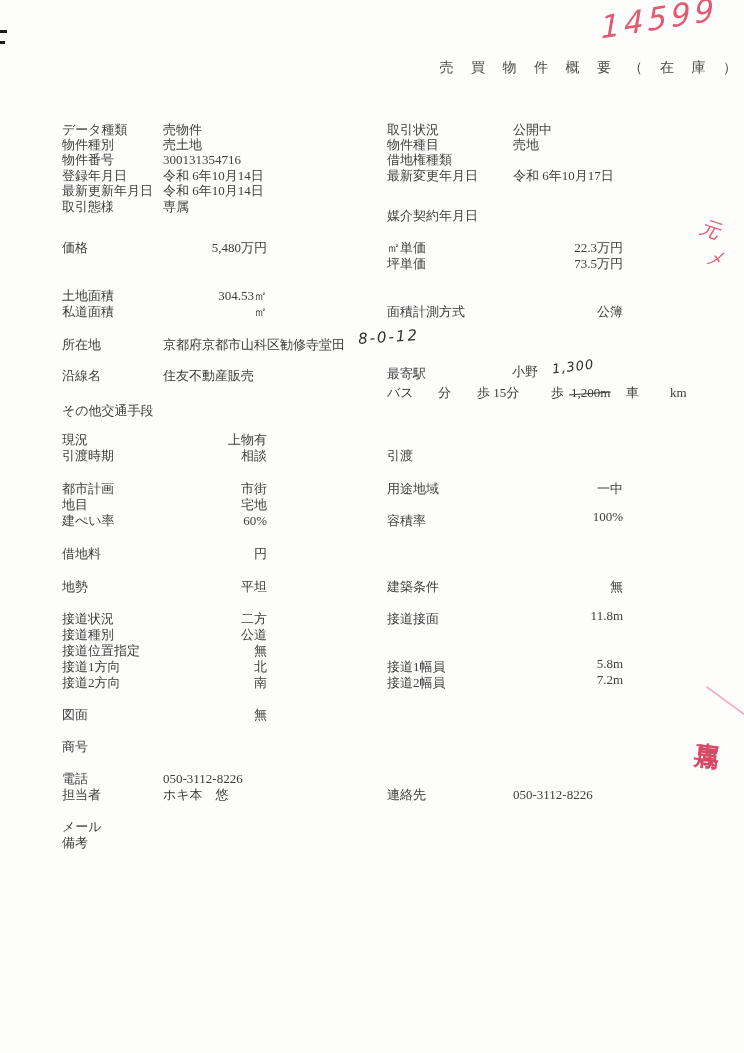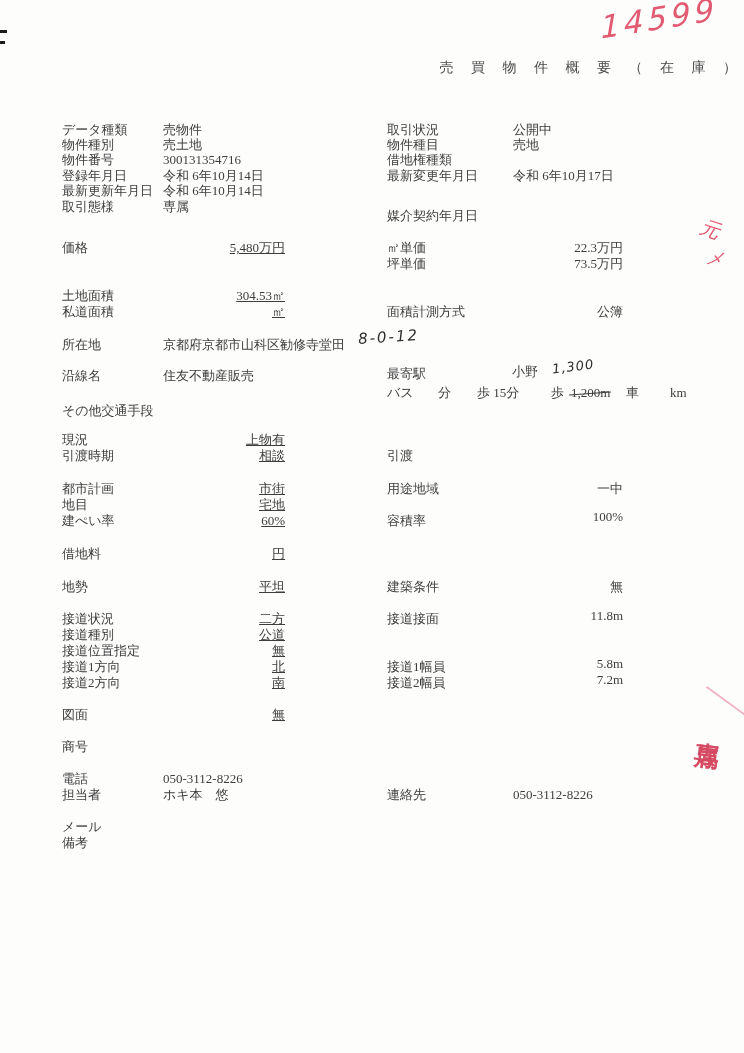--- a/index.html
+++ b/index.html
@@ -3,21 +3,21 @@
 <meta charset="utf-8">
 <style>
   html,body{margin:0;padding:0;background:#e9e9e9;}
   .page{position:relative;width:744px;height:1053px;background:#fefefdff;
         font-family:"Liberation Serif","DejaVu Serif",serif;color:#3d3d3d;
         overflow:hidden;margin:0 auto;background:#fdfdfc;}
   .t{position:absolute;font-size:13px;line-height:15px;white-space:pre;}
   .lab-l{left:35px;margin-left:27px;}
   .lab-r{left:387px;}
   .vl{left:163px;}
-  .vm{left:105px;width:180px;text-align:right;text-decoration:underline;}
+  .vm{left:87px;width:180px;text-align:right;}
   .vr{left:443px;width:180px;text-align:right;}
   .vrl{left:513px;}
   .title{position:absolute;top:59px;left:0;width:100%;text-align:right;
          font-size:14px;letter-spacing:7px;color:#4a4a4a;}
   .hand-red{position:absolute;color:#e25a72;font-family:"DejaVu Sans",sans-serif;
             font-style:italic;}
   .hand-ink{position:absolute;color:#2e2e2e;font-family:"DejaVu Sans",sans-serif;
             font-style:italic;}
   .refnum{left:600px;top:0px;font-size:31px;letter-spacing:4px;
           transform:rotate(-9deg) skewX(-8deg);}

